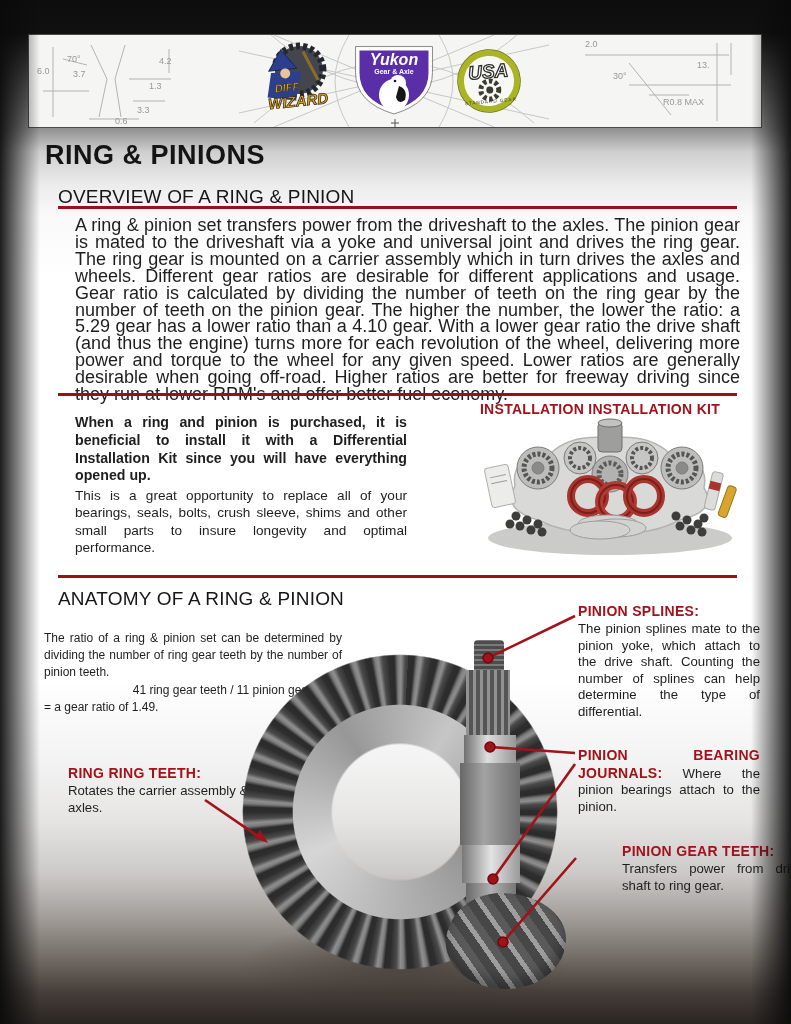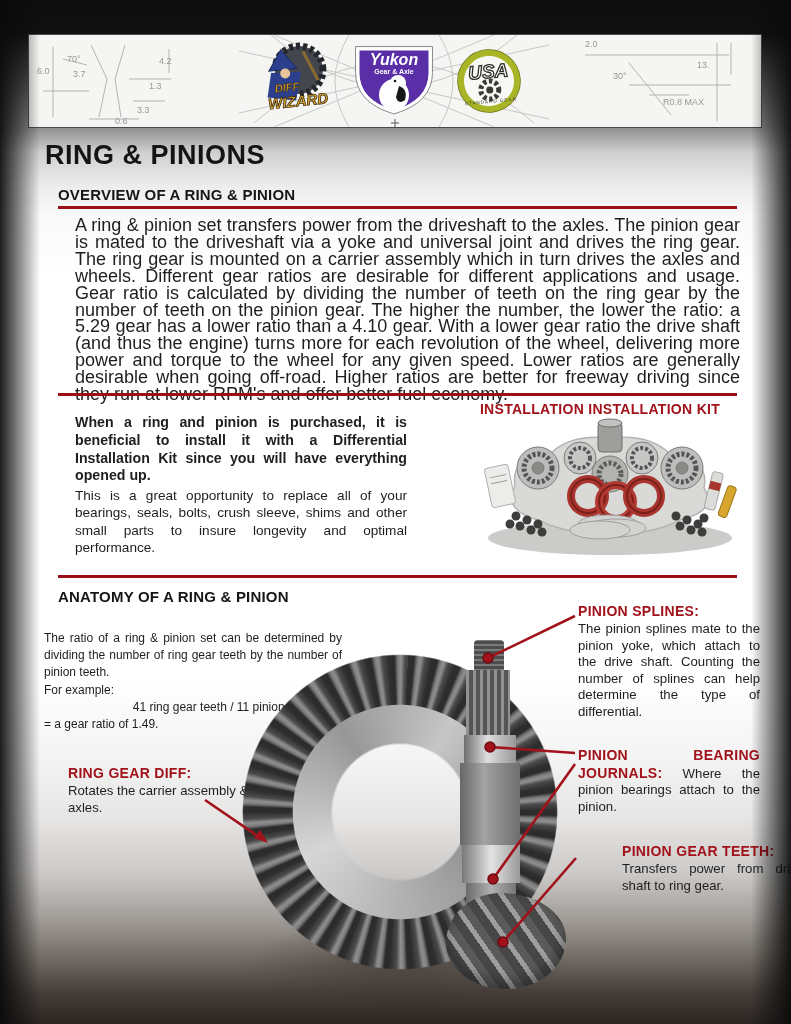--- a/index.html
+++ b/index.html
@@ -13,21 +13,21 @@
   }
   .vignette{position:absolute;top:0;bottom:0;width:40px;pointer-events:none;z-index:50;}
   .vignette.left{left:0;background:linear-gradient(90deg,rgba(10,10,10,.92),rgba(10,10,10,0));}
   .vignette.right{right:0;background:linear-gradient(270deg,rgba(10,10,10,.92),rgba(10,10,10,0));}
 
   .banner{position:absolute;left:28px;top:34px;width:734px;height:94px;background:#f5f5f3;border:1px solid #4a4a4a;box-sizing:border-box;z-index:5;}
   .banner svg{display:block;}
 
   .page-title{position:absolute;left:45px;top:140px;font-size:27px;font-weight:bold;color:#141414;letter-spacing:.5px;}
 
-  .sec-head{position:absolute;font-size:15px;font-weight:bold;color:#161616;letter-spacing:.2px;}
+  .sec-head{position:absolute;font-size:19px;font-weight:normal;color:#161616;letter-spacing:.2px;}
   .red-rule{position:absolute;left:58px;width:679px;height:2.5px;background:#9a1016;}
 
   .body-text{position:absolute;color:#1e1e1e;font-size:18px;line-height:16.9px;text-align:justify;}
   .bold-text{font-weight:bold;font-size:14.2px;line-height:17.8px;}
 
   .kit-label{position:absolute;left:452px;top:401px;width:296px;text-align:center;color:#a1121a;font-weight:bold;font-size:14px;letter-spacing:.3px;}
 
   .callout-label{color:#a1121a;font-weight:bold;font-size:14px;letter-spacing:.3px;}
   .callout-text{color:#1e1e1e;font-size:13.2px;line-height:16.6px;text-align:justify;}
   .callout{position:absolute;}
@@ -240,21 +240,20 @@
         <rect x="252" y="70" width="9" height="32" rx="3" fill="#d8a52f" stroke="#9a7418"></rect>
       </g>
   </svg>
 
   <div class="red-rule" style="top:575px;"></div>
 
   <div class="sec-head" style="left:58px;top:588px;">ANATOMY OF A RING &amp; PINION</div>
 
   <div class="body-text" style="left:44px;top:630px;width:298px;font-size:12px;line-height:17.2px;">
     <div>The ratio of a ring &amp; pinion set can be determined by dividing the number of ring gear teeth by the number of pinion teeth.</div>
-    <div style="text-align:left;">For example:</div>
     <div style="text-align:right;">41 ring gear teeth / 11 pinion gear teeth</div>
     <div style="text-align:left;">= a gear ratio of 1.49.</div>
   </div>
 
   <div class="gear-shadow"></div>
   <div class="ring-teeth"></div>
   <div class="ring-face"></div>
   <div class="pinion p-thread" style="position:absolute;"></div>
   <div class="pinion p-spline" style="position:absolute;"></div>
   <div class="pinion p-journal1" style="position:absolute;"></div>
@@ -272,21 +271,21 @@
     <span class="callout-label">PINION BEARING JOURNALS:</span>
     <span>Where the pinion bearings attach to the pinion.</span>
   </div>
 
   <div class="callout" style="left:578px;top:843px;width:182px;margin-left:44px;">
     <div class="callout-label">PINION GEAR TEETH:</div>
     <div class="callout-text" style="margin-top:2px;">Transfers power from drive shaft to ring gear.</div>
   </div>
 
   <div class="callout" style="left:68px;top:765px;width:210px;">
-    <div class="callout-label">RING GEAR DIFF:</div>
+    <div class="callout-label">RING RING TEETH:</div>
     <div class="callout-text" style="margin-top:2px;text-align:left;">Rotates the carrier assembly &amp; axles.</div>
   </div>
 
   <svg class="overlay-svg" width="791" height="1024" viewBox="0 0 791 1024">
     <g stroke="#a1121a" stroke-width="2.6" fill="none">
       <line x1="488" y1="658" x2="575" y2="616"></line>
       <line x1="490" y1="747" x2="575" y2="753"></line>
       <line x1="493" y1="879" x2="575" y2="764"></line>
       <line x1="503" y1="942" x2="576" y2="858"></line>
       <line x1="205" y1="800" x2="262" y2="839"></line>

